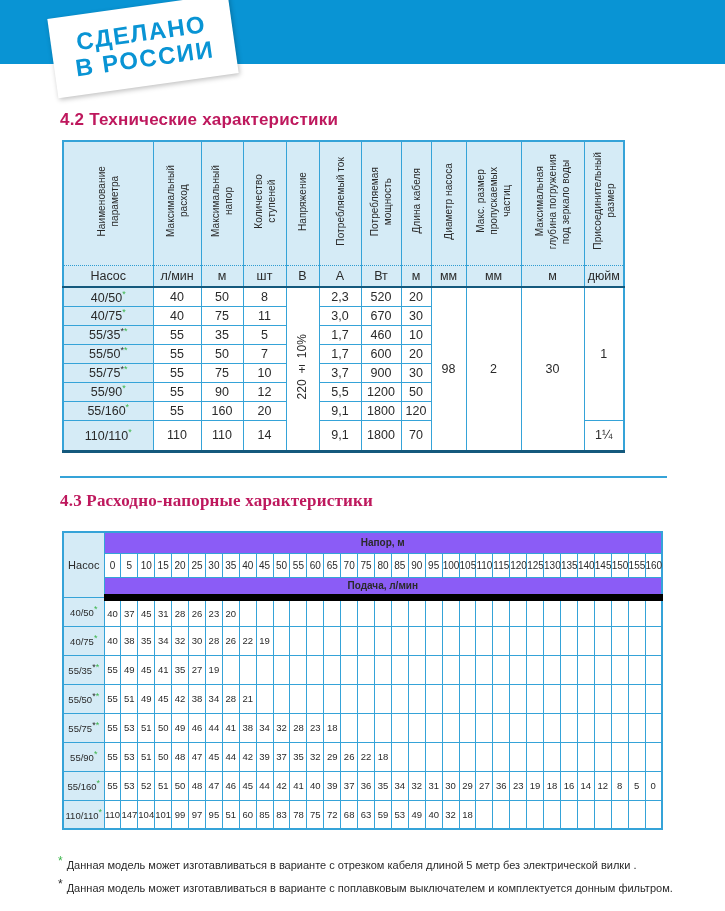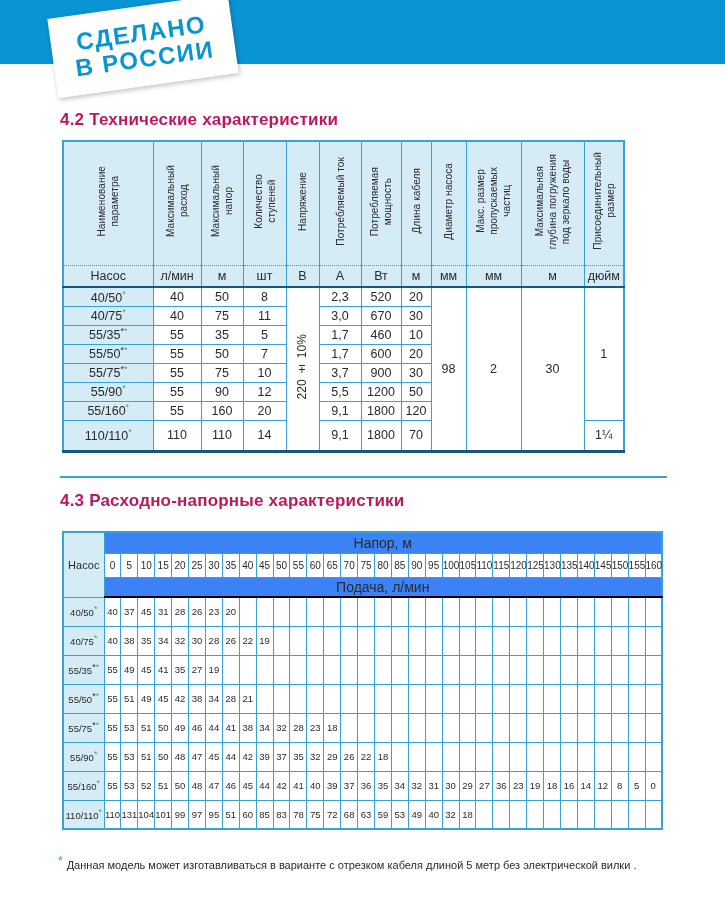--- a/index.html
+++ b/index.html
@@ -10,21 +10,21 @@
   }
   .band-top { position:absolute; left:0; top:0; width:725px; height:64px; background:#0994d4; }
   .stamp {
     position:absolute; left:52px; top:6px; width:182px; height:80px; background:#ffffff;
     transform:rotate(-8deg); box-shadow:1px 2px 5px rgba(0,0,0,.25);
     display:flex; flex-direction:column; align-items:center; justify-content:center;
   }
   .stamp-line { font-weight:bold; color:#0994d4; font-size:24px; letter-spacing:1.5px; line-height:1.08; }
   .sec-title { position:absolute; font-size:17px; font-weight:bold; color:#be185d; letter-spacing:0.2px; }
   #h42 { left:60px; top:110px; }
-  #h43 { left:60px; top:491px; }
+  #h43 { left:60px; top:491px;font-family:Liberation Serif, serif; }
   .divider { position:absolute; left:60px; top:476px; width:607px; height:2px; background:#35a3d8; }
 
   table { border-collapse:collapse; table-layout:fixed; }
 
   
   #t42wrap { position:absolute; left:62px; top:140px; }
   #t42 { width:563px; border:2px solid #35a3d8; border-bottom:3px solid #14597d; }
   #t42 th, #t42 td { border:1px solid #35a3d8; text-align:center; vertical-align:middle; }
   #t42 tr.hdr th { background:#d5ebf6; height:124px; font-weight:normal; padding:3px 0;
                    border-bottom:1px dotted #2e9cd1; }
@@ -37,24 +37,24 @@
   #t42 tr.last td { height:31px; }
   .vtv { font-size:12px; }
   sup { font-size:9px; }
   .st-g { color:#3bb54a; } .st-d { color:#2a2a2a; }
 
   
   #t43wrap { position:absolute; left:62px; top:531px; }
   #t43 { width:601px; border:2px solid #35a3d8; }
   #t43 td { border:1px solid #35a3d8; text-align:center; vertical-align:middle;
             font-size:9.5px; background:#fff; padding:0; }
-  #t43 td.band { height:21px; background:#3b82f6; font-size:14px; }
+  #t43 td.band { height:21px; background:#8b5cf6; font-size:10px;font-weight:bold; }
   #t43 td.pump { background:#d5ebf6; font-size:11px; }
   #t43 tr.r2 td { height:24px; font-size:10px; }
-  #t43 tr.r3 td { height:20px; border-bottom:2px solid #000000; }
+  #t43 tr.r3 td { height:20px; border-bottom:7px solid #000000; }
   #t43 tr.dr td { height:29px; }
   #t43 td.lab43 { background:#d5ebf6; font-size:9.5px; }
 
   
   .footnotes { position:absolute; left:58px; top:852px; font-size:11px; line-height:19px; color:#2a2a2a; }
   .fm { font-size:12px; vertical-align:4px; margin-right:4px; }
 </style>
 </head>
 <body>
 
@@ -537,21 +537,21 @@
           <td>16</td>
           <td>14</td>
           <td>12</td>
           <td>8</td>
           <td>5</td>
           <td>0</td>
         </tr>
         <tr class="dr">
           <td class="lab43">110/110<sup class="st-g">*</sup></td>
           <td>110</td>
-          <td>131</td>
+          <td>147</td>
           <td>104</td>
           <td>101</td>
           <td>99</td>
           <td>97</td>
           <td>95</td>
           <td>51</td>
           <td>60</td>
           <td>85</td>
           <td>83</td>
           <td>78</td>
@@ -576,13 +576,14 @@
           <td></td>
           <td></td>
           <td></td>
         </tr>
       </tbody>
     </table>
 </div>
 
 <div class="footnotes">
   <div><span class="fm st-g">*</span><span>Данная модель может изготавливаться в варианте с отрезком кабеля длиной 5 метр без электрической вилки .</span></div>
+  <div><span class="fm st-d">*</span><span>Данная модель может изготавливаться в варианте с поплавковым выключателем и комплектуется донным фильтром.</span></div>
 </div>
 
 </body></html>

